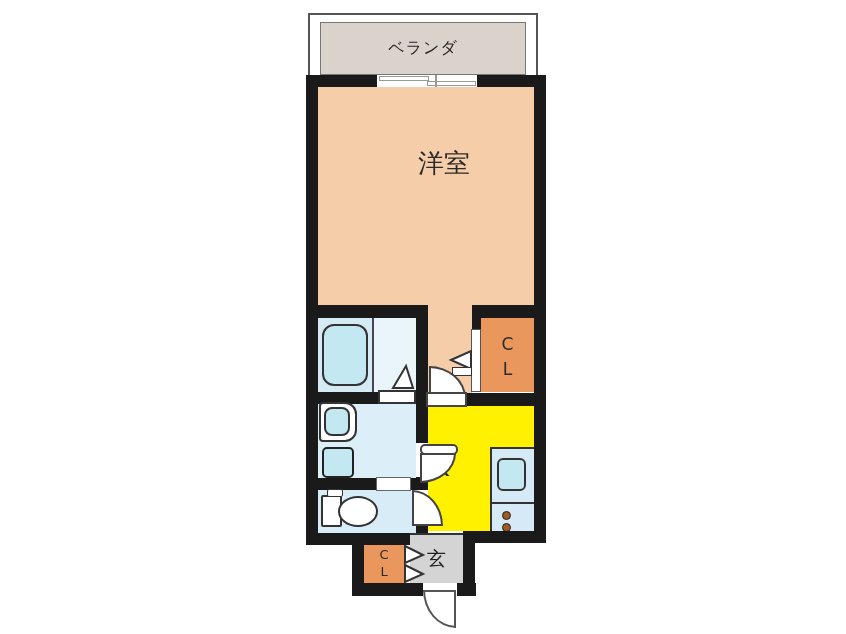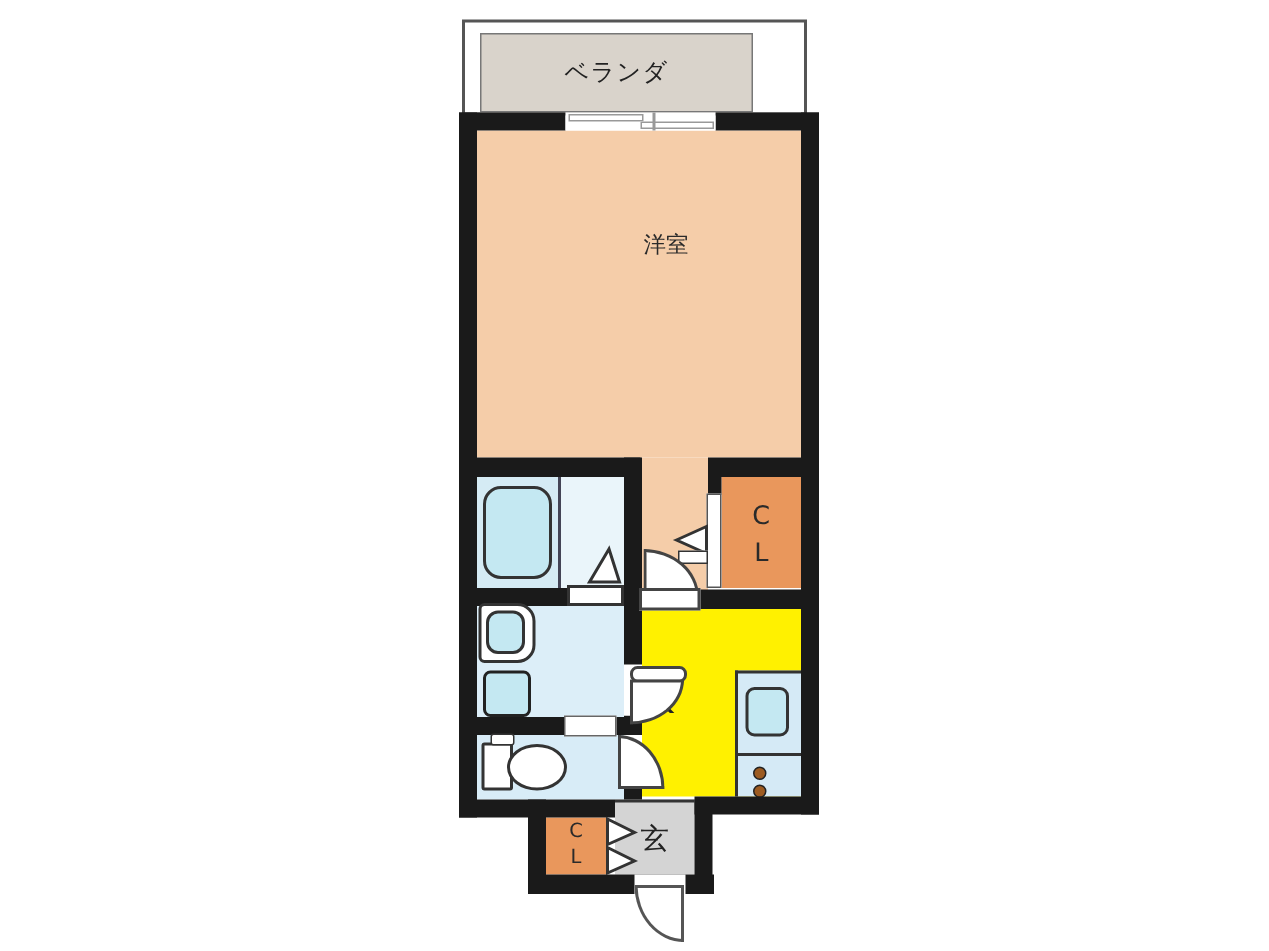--- a/index.html
+++ b/index.html
@@ -10,27 +10,27 @@
   .room-label{position:absolute;left:0;right:0;text-align:center;color:#2a2a2a;}
   .lbl-line{display:block;}
   svg{position:absolute;overflow:visible;}
 </style>
 </head>
 <body>
 
 <div id="canvas">
 
   <div class="abs" style="left:308px;top:13px;width:230px;height:64px;background:#fff;border:2px solid #555;"></div>
-  <div class="abs" style="left:320px;top:22px;width:182px;height:53px;background:var(--balcony-gray);border:1px solid #777;
+  <div class="abs" style="left:320px;top:22px;width:206px;height:53px;background:var(--balcony-gray);border:1px solid #777;
               display:flex;align-items:center;justify-content:center;">
       <span style="font-size:16px;letter-spacing:1px;">ベランダ</span>
   </div>
 
   <div class="abs" style="left:318px;top:87px;width:216px;height:218px;background:var(--room-salmon);">
-    <div class="room-label" style="top:64px;font-size:15px;line-height:25px;margin-left:36px;">
+    <div class="room-label" style="top:64px;font-size:26px;line-height:25px;margin-left:36px;">
       <span class="lbl-line">洋室</span>
     </div>
   </div>
 
   <div class="abs" style="left:427px;top:305px;width:45px;height:92px;background:var(--room-salmon);"></div>
 
   <div class="abs" style="left:318px;top:318px;width:98px;height:74px;background:var(--bath-blue);">
     <div class="abs" style="left:54px;top:0;width:44px;height:74px;background:var(--bath-blue-light);border-left:2px solid #445;"></div>
   </div>
 

